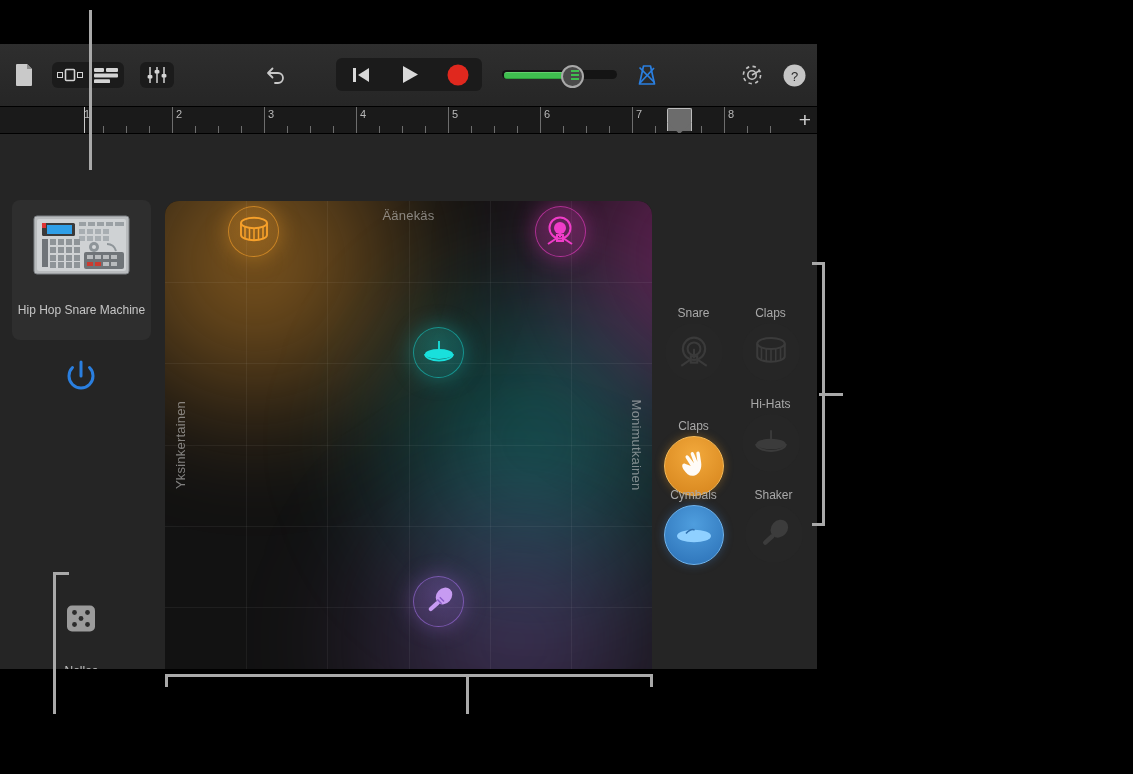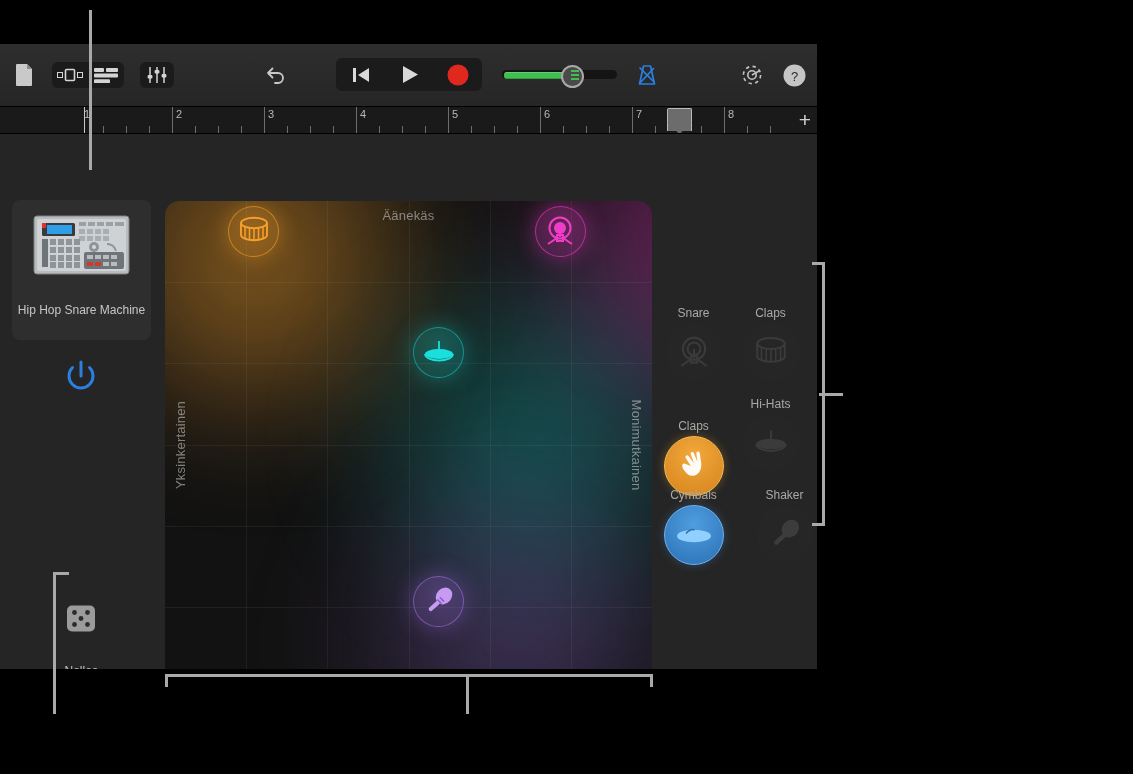--- a/index.html
+++ b/index.html
@@ -449,21 +449,21 @@
       <div class="inst-cell" style="left:0;top:182px;">
         <div class="inst-name">Cymbals</div>
         <div class="inst-circle inst-blue">
           <svg width="38" height="24" viewBox="0 0 38 24">
             <ellipse cx="19" cy="13" rx="17" ry="6.2" fill="#8fd0ff"></ellipse>
             <path d="M11 10.5c3-3.2 6-4.6 8.6-3.6" fill="none" stroke="#2f6fae" stroke-width="1.6"></path>
           </svg>
         </div>
       </div>
 
-      <div class="inst-cell" style="left:91px;top:182px;">
+      <div class="inst-cell" style="left:80px;top:182px;">
         <div class="inst-name">Shaker</div>
         <div class="inst-circle inst-off">
           <svg width="32" height="32" viewBox="0 0 30 30">
             <ellipse cx="20" cy="10" rx="7.6" ry="9" transform="rotate(42 20 10)" fill="#3c3c3c"></ellipse>
             <rect x="3.5" y="18" width="13" height="4.2" rx="2.1" transform="rotate(-42 10 20)" fill="#3c3c3c"></rect>
           </svg>
         </div>
       </div>
     </div>
 

